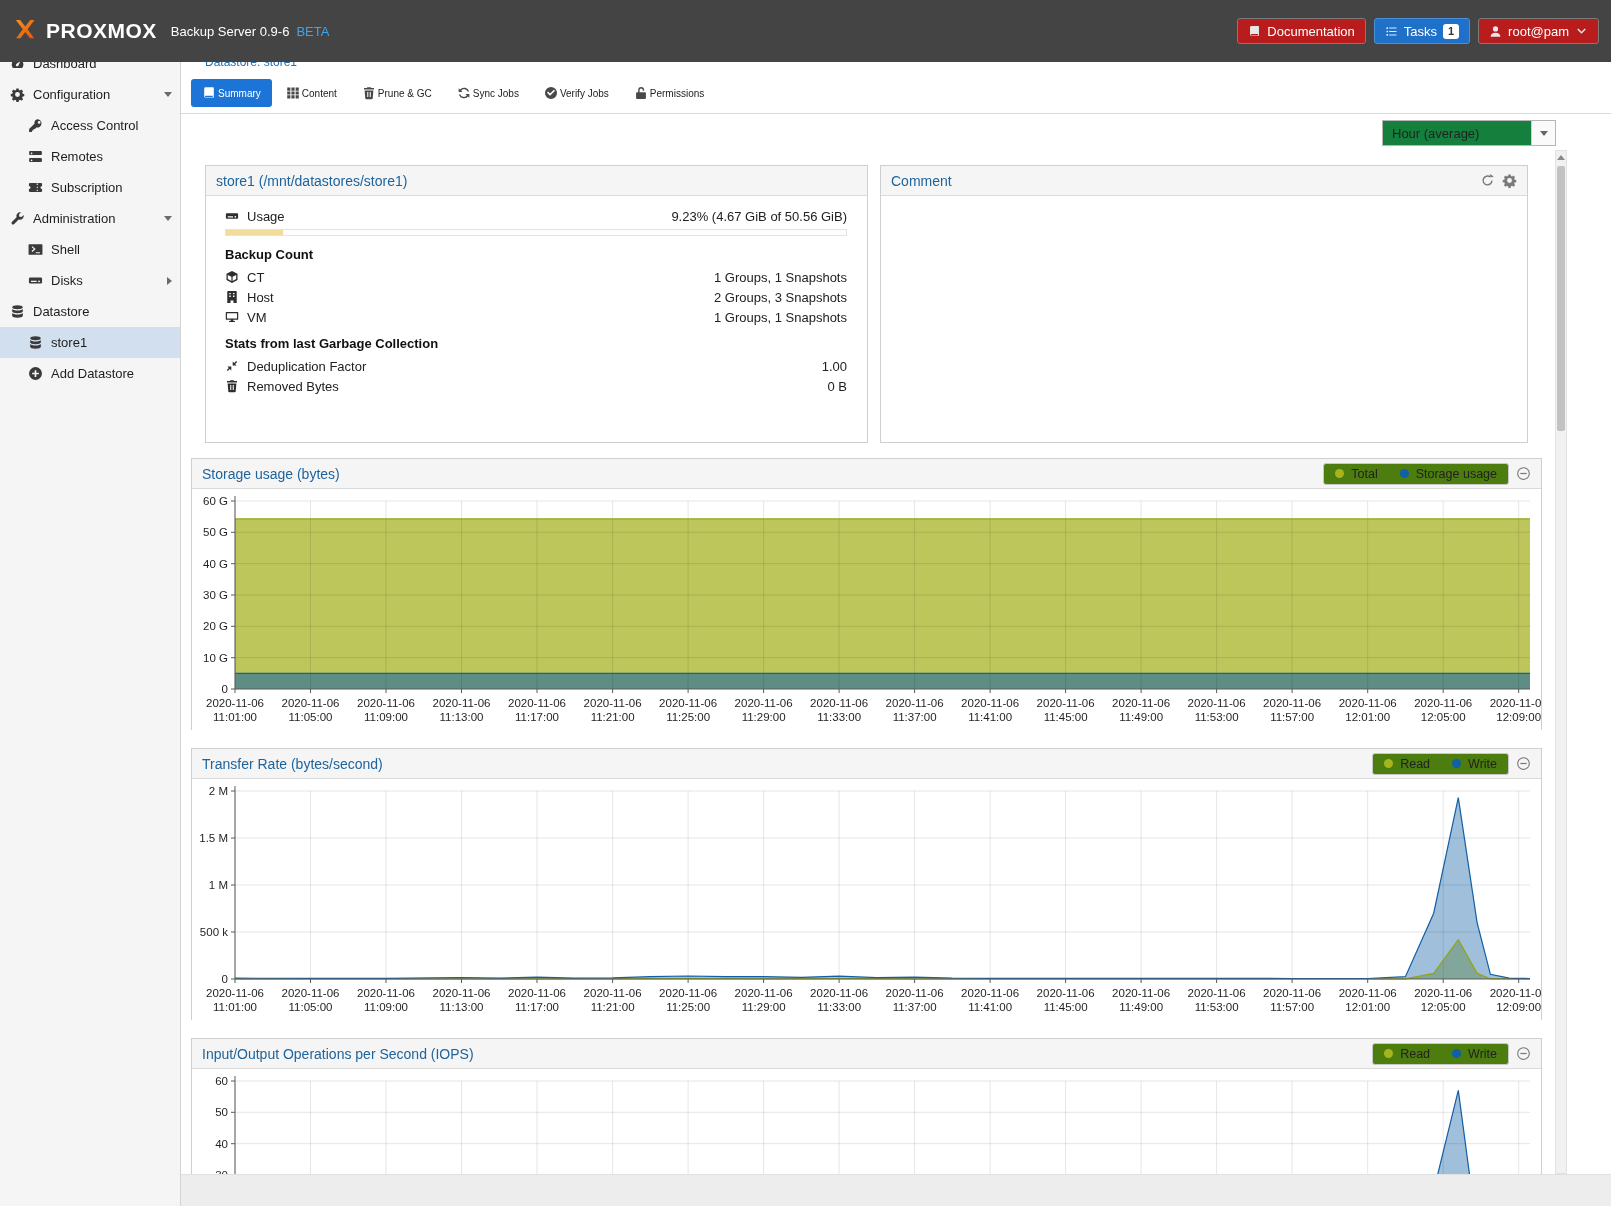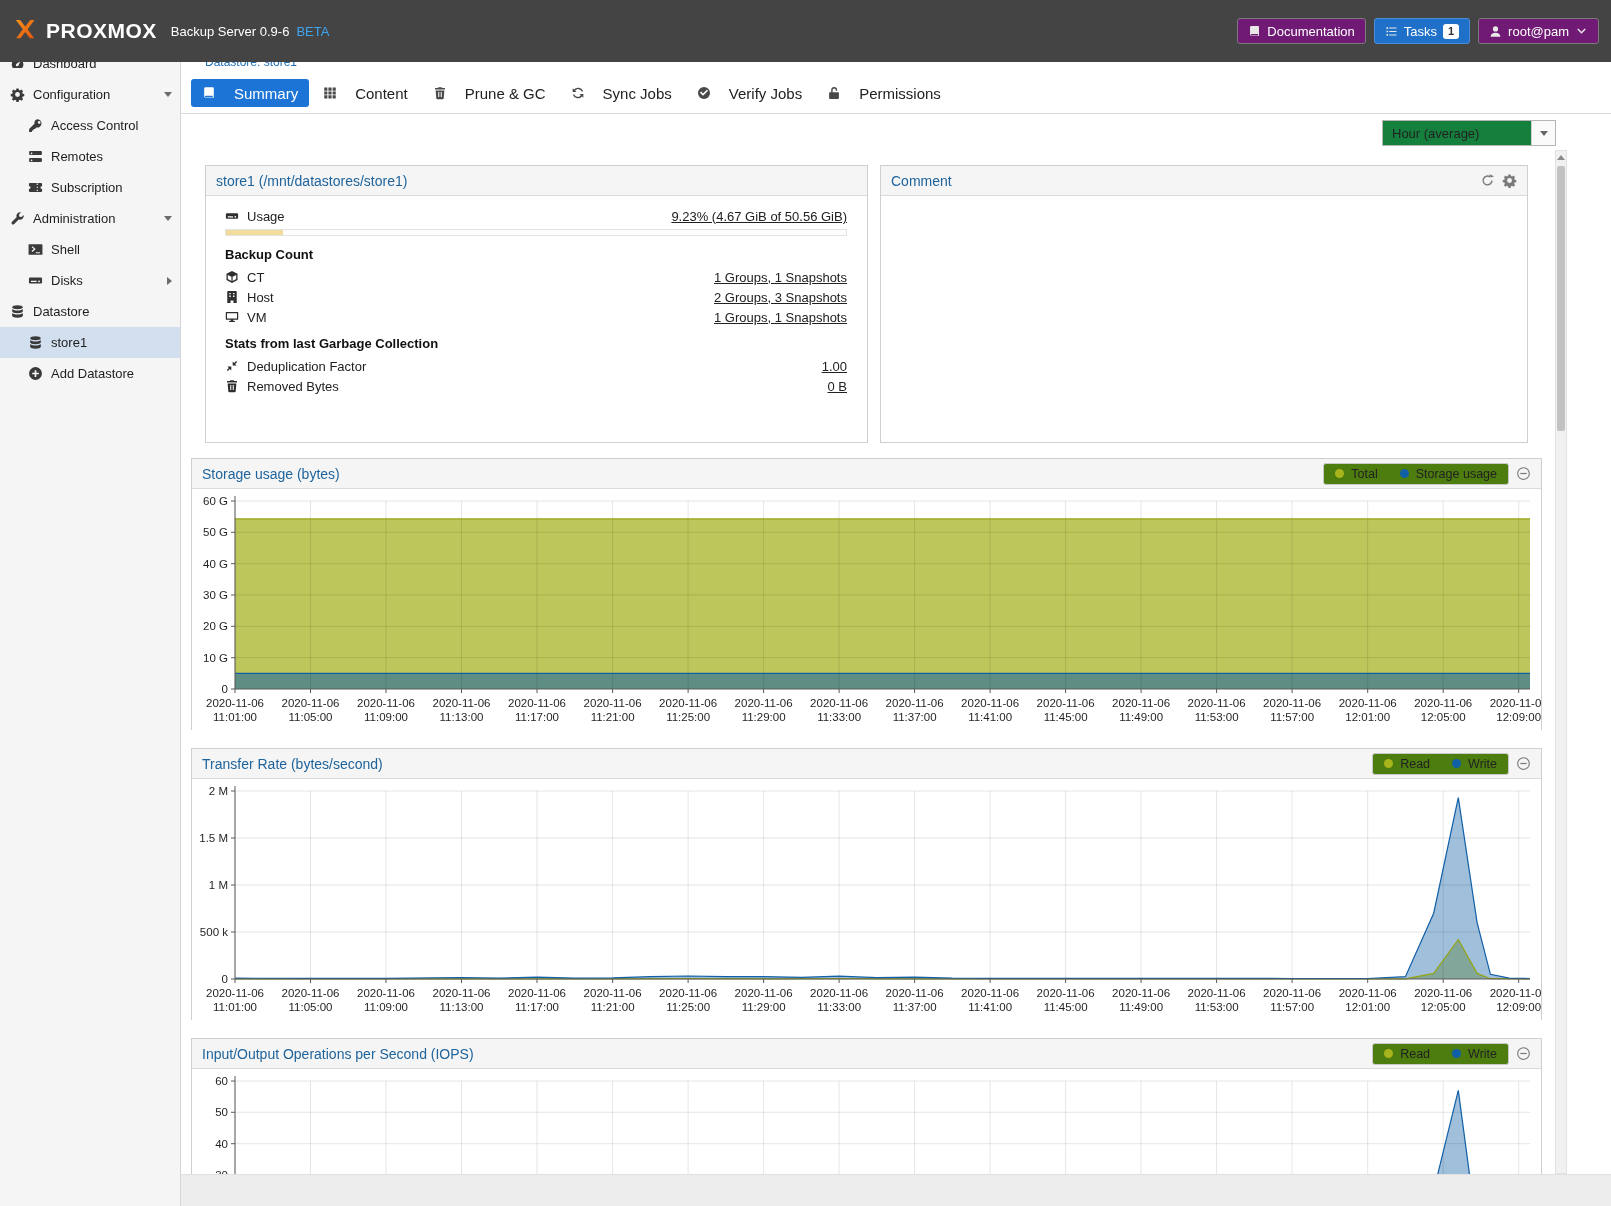--- a/index.html
+++ b/index.html
@@ -11,21 +11,21 @@
 
   
   .topbar { position:absolute; top:0; left:0; right:0; height:62px; background:#444444; color:#fff; display:flex; align-items:center; padding:0 12px; z-index:5; }
   .brand { display:flex; align-items:center; gap:7px; }
   .logo-x { width:27px; height:27px; }
   .logo-x svg { width:100%; height:100%; display:block; }
   .brand-text { font-size:21px; font-weight:bold; letter-spacing:.5px; }
   .product { margin-left:14px; font-size:13px; }
   .beta { margin-left:7px; color:#3da4f0; font-size:13px; cursor:pointer; }
   .top-actions { margin-left:auto; display:flex; gap:8px; align-items:center; }
-  .top-btn { display:flex; align-items:center; gap:6px; height:26px; padding:0 10px; background:#701a75; border:1px solid #7b7b7b; border-radius:3px; color:#fff; font-size:13px; font-family:inherit; cursor:pointer; }
+  .top-btn { display:flex; align-items:center; gap:6px; height:26px; padding:0 10px; background:#b91c1c; border:1px solid #7b7b7b; border-radius:3px; color:#fff; font-size:13px; font-family:inherit; cursor:pointer; }
   .top-btn .icon { color:#e8e8e8; width:13px; height:13px; }
   .top-btn.primary { background:#1e70c8; border-color:#4a90d9; }
   .badge { background:#fff; color:#333; border-radius:3px; font-size:11px; font-weight:bold; padding:1px 5px; line-height:13px; }
   .chev { width:10px; height:10px; }
 
   
   .sidebar { position:absolute; top:46px; left:0; width:181px; bottom:0; background:#f5f5f5; border-right:1px solid #d4d4d4; padding-top:2px; overflow:hidden; }
   .side-item { display:flex; align-items:center; height:31px; cursor:pointer; color:#1d1d1d; position:relative; padding-right:20px; }
   .side-item .icon { width:15px; height:15px; margin-right:8px; color:#3a3a3a; }
   .side-item.lvl0 { padding-left:10px;align-items:center; }
@@ -33,21 +33,21 @@
   .side-item.selected { background:#d2dfee; }
   .expander { position:absolute; right:8px; width:0; height:0; }
   .expander.open { border-left:4px solid transparent; border-right:4px solid transparent; border-top:5px solid #6b6b6b; }
   .expander.closed { border-top:4px solid transparent; border-bottom:4px solid transparent; border-left:5px solid #6b6b6b; }
 
   
   .content { position:absolute; top:46px; left:181px; right:0; bottom:0; background:#fff; }
   .page-head { padding:9px 10px 6px 10px; border-bottom:1px solid #dadada; }
   .page-title { font-size:12px; font-weight:400; color:#2171b9; margin:0 0 10px 14px; }
   .tabbar { display:flex; gap:3px; }
-  .tab { display:flex; align-items:center; gap:18px; height:28px; padding:0 11px; border:none; background:transparent; border-radius:3px; font-size:15px; font-family:inherit; color:#222; cursor:pointer; }
+  .tab { display:flex; align-items:center; gap:2px; height:28px; padding:0 11px; border:none; background:transparent; border-radius:3px; font-size:10px; font-family:inherit; color:#222; cursor:pointer; }
   .tab .icon { color:#494949; }
   .tab.active { background:#1b74d6; color:#fff; }
   .tab.active .icon { color:#fff; }
 
   .toolbar { position:relative; height:38px; }
   .combo { position:absolute; right:55px; top:6px; width:174px; height:26px; border:1px solid #b5b5b5; background:#15803d; display:flex; align-items:center; padding-left:9px; cursor:pointer; color:#222; }
   .combo-trigger { margin-left:auto; width:24px; height:100%; border-left:1px solid #d0d0d0; background:#fafafa; display:flex; align-items:center; justify-content:center; }
   .combo-trigger i { width:0; height:0; border-left:4px solid transparent; border-right:4px solid transparent; border-top:5px solid #666; }
 
   .scrollwrap { position:absolute; top:104px; left:0; right:0; height:1024px; overflow:hidden; padding-left:10px; }
@@ -60,21 +60,21 @@
   .panel-tools .icon { width:15px; height:15px; cursor:pointer; }
 
   .row1 { display:flex; gap:12px; margin:15px 14px; }
   .summary-panel { width:663px; height:278px; }
   .comment-panel { flex:1; height:278px; }
 
   .panel-bd { padding:10px 20px 10px 19px; }
   .kv { display:flex; align-items:center; justify-content:space-between; padding:2.5px 0; }
   .kv-l { display:flex; align-items:center; gap:8px; }
   .kv-l .icon { color:#2e2e2e; }
-  .kv-r { text-align:center;text-decoration:underline; }
+  .kv-r { text-align:center; }
   .progress { height:7px; background:#fdfdfd; border:1px solid #e3e3e3; margin:3px 0 11px 0; }
   .progress-fill { height:100%; background:#f2dc9c; }
   .sec-title { font-size:13px; font-weight:bold; margin:9px 0 5px 0; color:#111; }
 
   .chart-panel { width:1351px; height:272px; margin-bottom:18px; }
   .chart-body { height:241px; overflow:hidden; }
   .legend { display:flex; align-items:center; height:22px; border:1px solid #c9c9c9; border-radius:3px; background:#4d7c0f; }
   .legend-item { display:flex; align-items:center; gap:7px; padding:0 11px; font-size:12.5px; color:#222; cursor:pointer; }
   .dot { width:9px; height:9px; border-radius:50%; }
 

